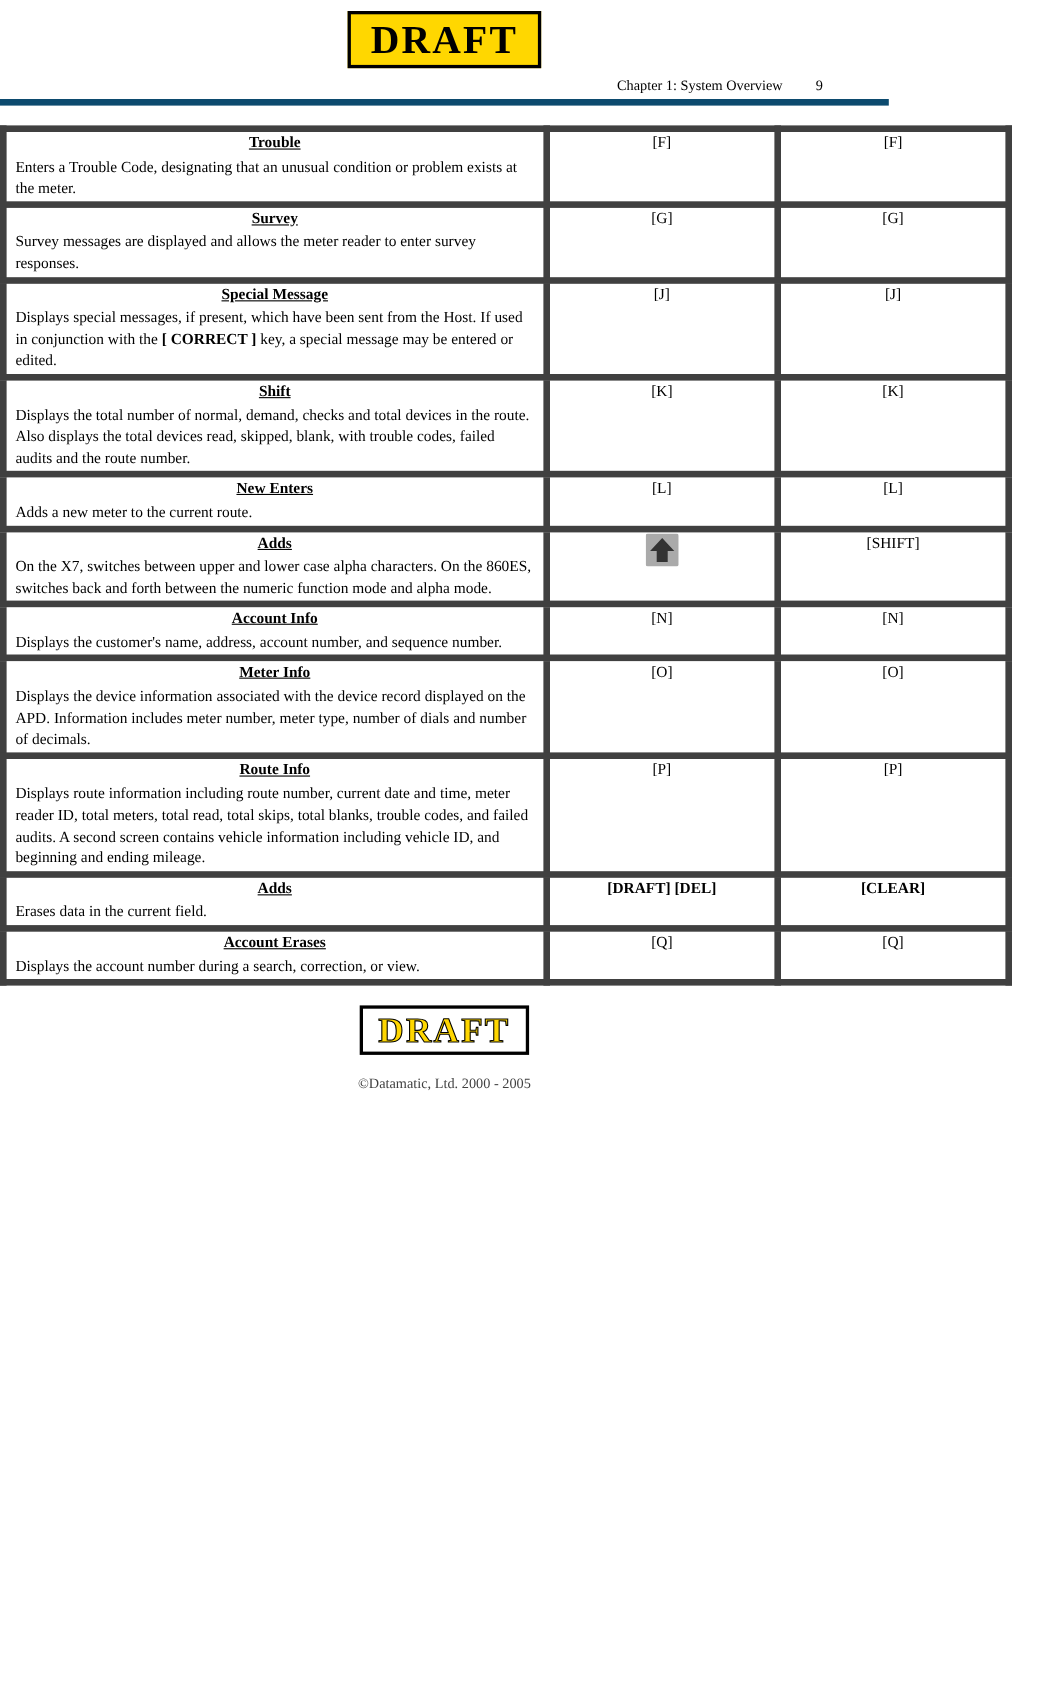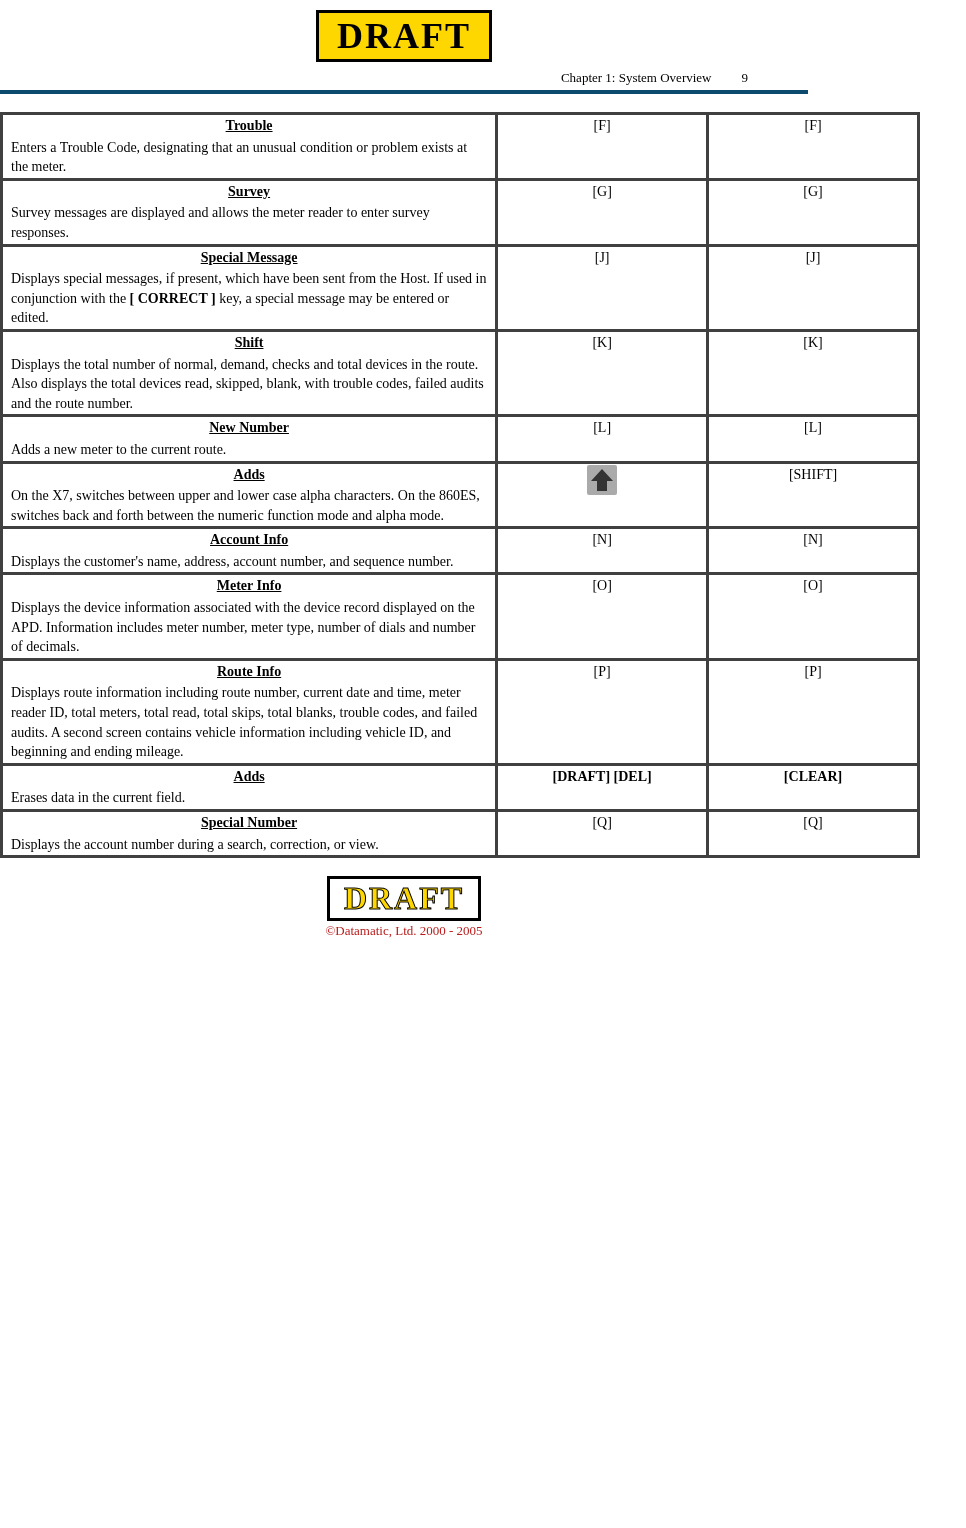--- a/index.html
+++ b/index.html
@@ -33,39 +33,39 @@
       border: 3px solid #000;
       display: inline-block;
       padding: 2px 18px;
       letter-spacing: 2px;
     }
     .chapter-header {
       display: flex;
       justify-content: flex-end;
       align-items: center;
       padding: 4px 30px 4px 0;
-      border-bottom: 4px solid #0c4a6e;
+      border-bottom: 6px solid #0c4a6e;
       font-size: 13px;
     }
     .chapter-header span {
       margin-right: 30px;
     }
     .chapter-page {
       font-weight: normal;
     }
 
     
     .main-table {
       width: 920px;
       margin: 18px auto 0 auto;
       border-collapse: collapse;
       border: 1.5px solid #000;
     }
     .main-table td {
-      border: 3px solid #404040;
+      border: 6px solid #404040;
       vertical-align: top;
       padding: 1px 8px;
       font-size: 14px;
       line-height: 1.4;
     }
     .col-function { width: 54%; }
     .col-x7 { width: 23%; text-align: center; vertical-align: top; padding-top: 6px; }
     .col-860 { width: 23%; text-align: center; vertical-align: top; padding-top: 6px; }
 
     .row-label {
@@ -89,22 +89,22 @@
       border: 3px solid #000;
       display: inline-block;
       padding: 1px 14px;
       letter-spacing: 2px;
       background: #fff;
       -webkit-text-stroke: 1px #000;
       text-shadow: none;
     }
     .footer-copy {
       font-size: 13px;
-      color: #b91c1c;
-      margin-top: 2px;
+      color: #404040;
+      margin-top: 18px;
     }
   </style>
 </head>
 <body>
 
 <div class="page">
 
   <div class="header-draft">
     <span class="draft-title">DRAFT</span>
   </div>
@@ -129,21 +129,21 @@
           <td class="col-function"><span class="row-label">Special Message</span><span>Displays special messages, if present, which have been sent from the Host.  If used in conjunction with the <strong>[ CORRECT ]</strong> key, a special message may be entered or edited.</span></td>
           <td class="col-x7"><span>[J]</span></td>
           <td class="col-860"><span>[J]</span></td>
         </tr>
         <tr>
           <td class="col-function"><span class="row-label">Shift</span><span>Displays the total number of normal, demand, checks and total devices in the route.  Also displays the total devices read, skipped, blank, with trouble codes, failed audits and the route number.</span></td>
           <td class="col-x7"><span>[K]</span></td>
           <td class="col-860"><span>[K]</span></td>
         </tr>
         <tr>
-          <td class="col-function"><span class="row-label">New Number</span><span>Adds a new meter to the current route.</span></td>
+          <td class="col-function"><span class="row-label">New Enters</span><span>Adds a new meter to the current route.</span></td>
           <td class="col-x7"><span>[L]</span></td>
           <td class="col-860"><span>[L]</span></td>
         </tr>
         <tr>
           <td class="col-function"><span class="row-label">Adds</span><span>On the X7, switches between upper and lower case alpha characters.  On the 860ES, switches back and forth between the numeric function mode and alpha mode.</span></td>
           <td class="col-x7">
             <div style="text-align: center;"><svg width="30" height="30" viewBox="0 0 30 30">
       <rect x="0" y="0" width="30" height="30" fill="#aaa" rx="2"></rect>
       <polygon points="15,4 4,16 10,16 10,26 20,26 20,16 26,16" fill="#333"></polygon>
     </svg></div>
@@ -164,21 +164,21 @@
           <td class="col-function"><span class="row-label">Route Info</span><span>Displays route information including route number, current date and time, meter reader ID, total meters, total read, total skips, total blanks, trouble codes, and failed audits.  A second screen contains vehicle information including vehicle ID, and beginning and ending mileage.</span></td>
           <td class="col-x7"><span>[P]</span></td>
           <td class="col-860"><span>[P]</span></td>
         </tr>
         <tr>
           <td class="col-function"><span class="row-label">Adds</span><span>Erases data in the current field.</span></td>
           <td class="col-x7"><span style="font-weight: bold;">[DRAFT] [DEL]</span></td>
           <td class="col-860"><span style="font-weight: bold; text-align: right;">[CLEAR]</span></td>
         </tr>
         <tr>
-          <td class="col-function"><span class="row-label">Special Number</span><span>Displays the account number during a search, correction, or view.</span></td>
+          <td class="col-function"><span class="row-label">Account Erases</span><span>Displays the account number during a search, correction, or view.</span></td>
           <td class="col-x7"><span>[Q]</span></td>
           <td class="col-860"><span>[Q]</span></td>
         </tr>
       </tbody>
   </table>
 
   <div class="footer-draft">
     <div>
       <span class="footer-draft-title">DRAFT</span>
     </div>

